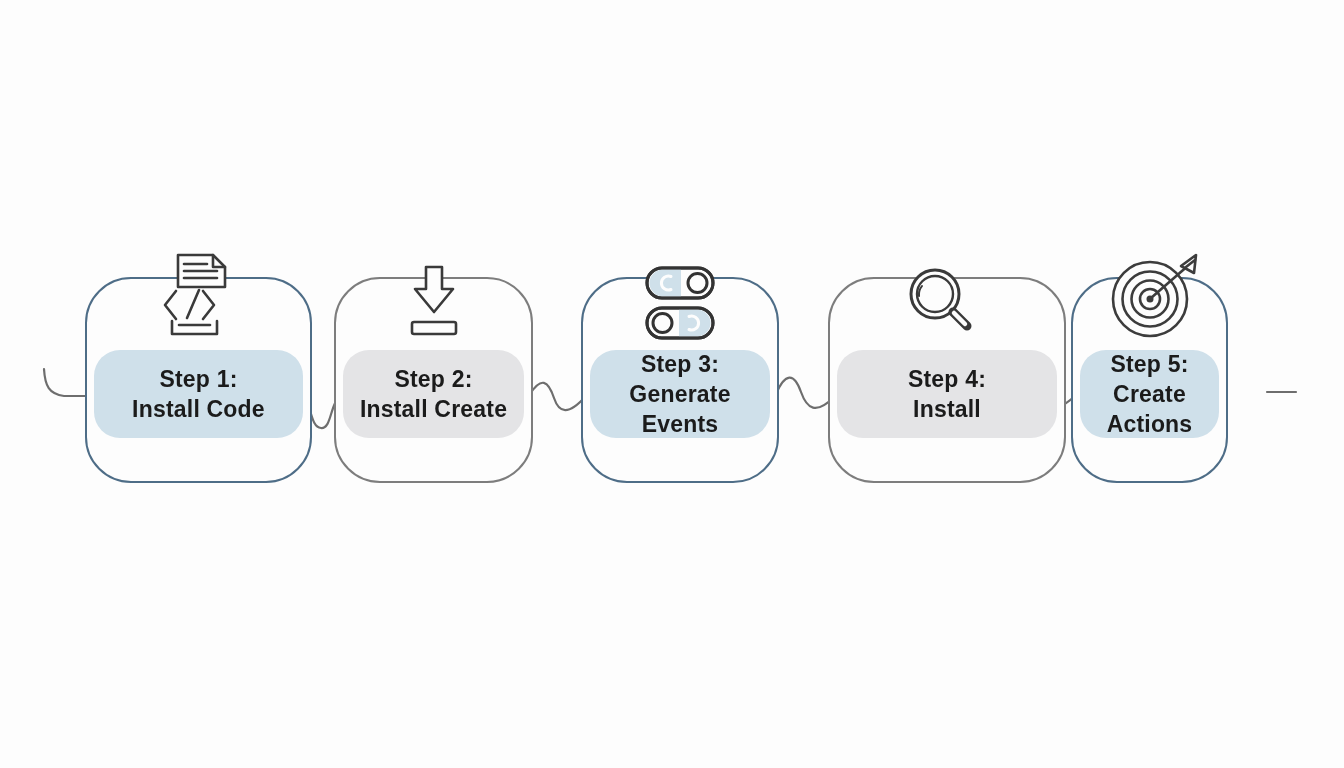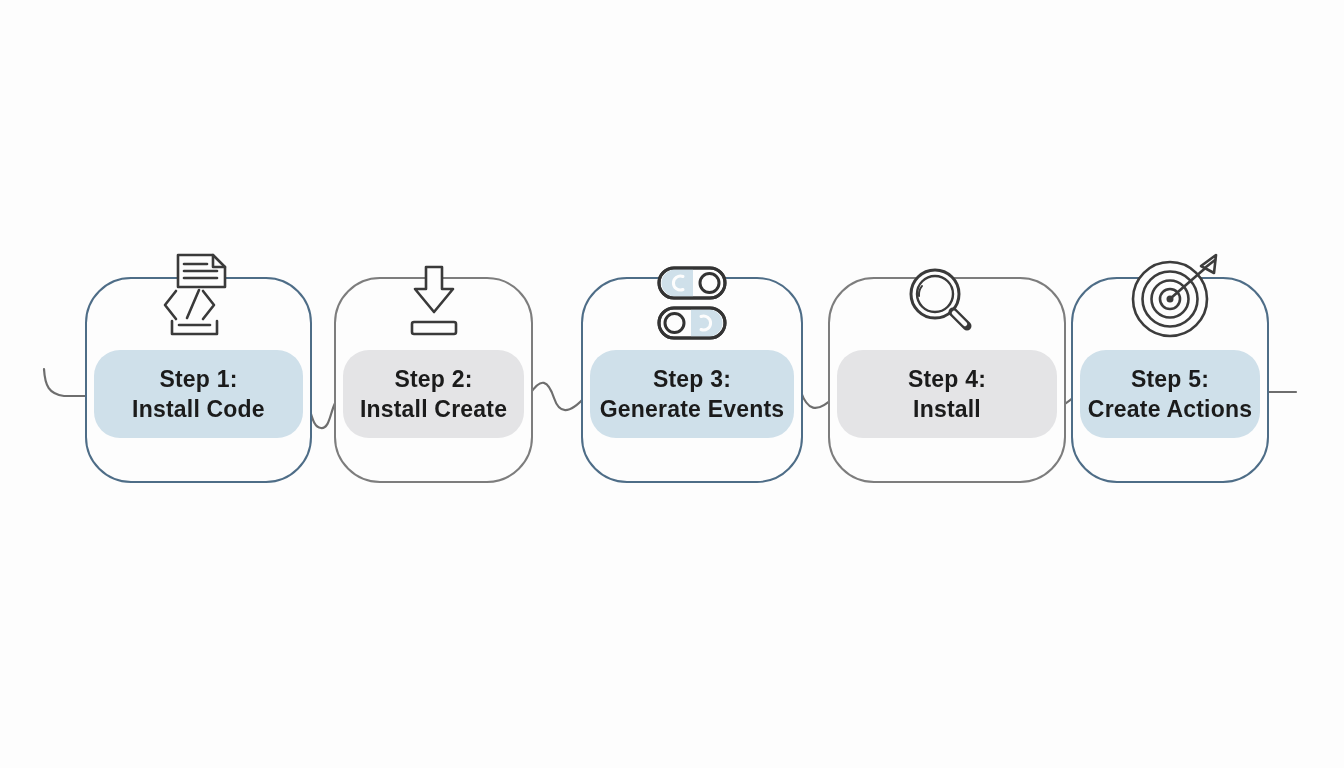--- a/index.html
+++ b/index.html
@@ -77,21 +77,21 @@
         <polygon points="22,2 38,2 38,24 49,24 30,47 11,24 22,24"></polygon>
         <rect x="8" y="57" width="44" height="12" rx="2"></rect>
       </g>
     </svg>
     <div class="band">
       <span>Step 2:</span>
       <span>Install Create</span>
     </div>
   </div>
 
-  <div class="card accent-blue" style="left:581px;width:222px;padding-left:36px;">
+  <div class="card accent-blue" style="left:581px;width:198px;padding-left:36px;">
     <svg class="icon" style="top:-13px;transform:translateX(-35px);" width="70" height="74" viewBox="0 0 70 74">
       <rect x="2" y="2" width="66" height="30" rx="15" fill="#fdfdfd" stroke="#333" stroke-width="3"></rect>
       <path d="M36 3.5 H18 a13.5 13.5 0 0 0 0 27 H36 Z" fill="#cfe0ea"></path>
       <path d="M26 10.5 A7 7 0 1 0 26 23.5" fill="none" stroke="#fdfdfd" stroke-width="3" stroke-linecap="round"></path>
       <circle cx="52.5" cy="17" r="9.5" fill="#fdfdfd" stroke="#333" stroke-width="3"></circle>
       <rect x="2" y="42" width="66" height="30" rx="15" fill="#fdfdfd" stroke="#333" stroke-width="3"></rect>
       <path d="M34 43.5 h18 a13.5 13.5 0 0 1 0 27 H34 Z" fill="#cfe0ea"></path>
       <path d="M44 50.5 A7 7 0 1 1 44 63.5" fill="none" stroke="#fdfdfd" stroke-width="3" stroke-linecap="round"></path>
       <circle cx="17.5" cy="57" r="9.5" fill="#fdfdfd" stroke="#333" stroke-width="3"></circle>
       <rect x="2" y="2" width="66" height="30" rx="15" fill="none" stroke="#333" stroke-width="3"></rect>
@@ -110,21 +110,21 @@
       <path d="M15 19 a14 14 0 0 0 -3 10" fill="none" stroke="#3a3a3a" stroke-width="2" stroke-linecap="round"></path>
       <line x1="46" y1="45" x2="60" y2="59" stroke="#3a3a3a" stroke-width="9" stroke-linecap="round"></line>
       <line x1="47" y1="46" x2="58" y2="57" stroke="#fdfdfd" stroke-width="4.5" stroke-linecap="round"></line>
     </svg>
     <div class="band">
       <span>Step 4:</span>
       <span>Install</span>
     </div>
   </div>
 
-  <div class="card accent-blue" style="left:1071px;width:198px;">
+  <div class="card accent-blue" style="left:1071px;width:157px;">
     <svg class="icon" style="top:-26px;transform:translateX(-44px);" width="104" height="88" viewBox="0 0 104 88">
       <g stroke="#3c3c3c" stroke-width="2.6" fill="none" stroke-linecap="round" stroke-linejoin="round">
         <circle cx="44" cy="46" r="37" fill="#fdfdfd"></circle>
         <circle cx="44" cy="46" r="27.5"></circle>
         <circle cx="44" cy="46" r="18.5"></circle>
         <circle cx="44" cy="46" r="10"></circle>
         <circle cx="44" cy="46" r="3.5" fill="#3c3c3c" stroke="none"></circle>
         <line x1="45" y1="45" x2="84" y2="11"></line>
         <polygon points="75,13 90,2 88,20" fill="#fdfdfd"></polygon>
         <line x1="80" y1="14" x2="89" y2="7"></line>

